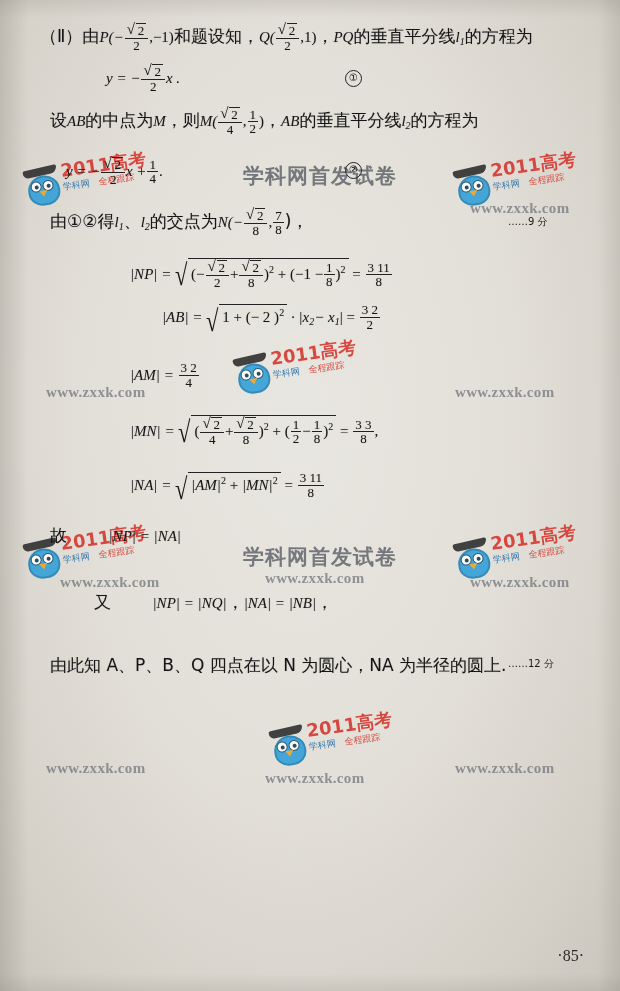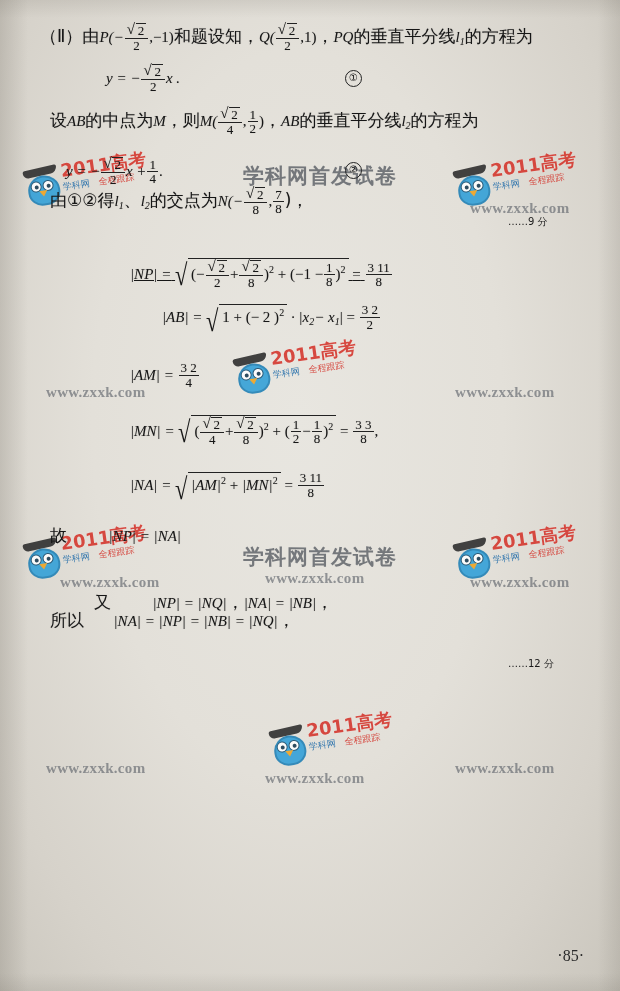--- a/index.html
+++ b/index.html
@@ -337,26 +337,26 @@
       <span class="cn">设</span><span class="it">AB</span><span class="cn">的中点为</span><span class="it">M</span><span class="cn">，则</span><span class="it">M(</span><span class="frac"><span class="num"><span class="rad"><span class="bar">2</span></span></span><span class="den">4</span></span><span>,</span><span class="frac"><span class="num">1</span><span class="den">2</span></span><span>)</span><span class="cn">，</span><span class="it">AB</span><span class="cn">的垂直平分线</span><span class="it">l</span><span class="sub">2</span><span class="cn">的方程为</span>
     </div>
 
     <div class="ln" style="left:66px; top:158px;">
       <span class="it">y = −</span><span class="frac"><span class="num"><span class="rad"><span class="bar">2</span></span></span><span class="den">2</span></span><span class="it">x +</span><span class="frac"><span class="num">1</span><span class="den">4</span></span><span>.</span>
     </div>
     <div class="ln" style="left:345px; top:160px;">
       <span class="circ">②</span>
     </div>
 
-    <div class="ln" style="left:50px; top:188px;">
+    <div class="ln" style="left:50px; top:209px;">
       <span class="cn">由①②得</span><span class="it">l</span><span class="sub">1</span><span class="cn">、</span><span class="it">l</span><span class="sub">2</span><span class="cn">的交点为</span><span class="it">N(−</span><span class="frac"><span class="num"><span class="rad"><span class="bar">2</span></span></span><span class="den">8</span></span><span>,</span><span class="frac"><span class="num">7</span><span class="den">8</span></span><span class="cn">)，</span>
     </div>
     <div class="score" style="left:508px; top:215px;">……9 分</div>
 
-    <div class="ln" style="left:130px; top:258px;text-decoration:underline;">
+    <div class="ln" style="left:130px; top:258px;">
       <span class="abs it">|NP| =</span>
       <span class="bigrad">
         <span class="bar">
           <span>(−</span><span class="frac"><span class="num"><span class="rad"><span class="bar">2</span></span></span><span class="den">2</span></span><span>+</span><span class="frac"><span class="num"><span class="rad"><span class="bar">2</span></span></span><span class="den">8</span></span><span>)<span class="sup">2</span> + (−1 −</span><span class="frac"><span class="num">1</span><span class="den">8</span></span><span>)<span class="sup">2</span></span>
         </span>
       </span>
       <span>=</span>
       <span class="frac"><span class="num">3 11</span><span class="den">8</span></span>
     </div>
 
@@ -400,23 +400,19 @@
       <span style="display:inline-block; width:34px;"></span>
       <span class="it abs">|NP| = |NA|</span>
     </div>
 
     <div class="ln" style="left:50px; top:592px;margin-left:44px;">
       <span class="cn">又</span>
       <span style="display:inline-block; width:34px;"></span>
       <span class="it abs">|NP| = |NQ|</span><span class="cn">，</span><span class="it abs">|NA| = |NB|</span><span class="cn">，</span>
     </div>
 
-    <div class="ln" style="left:50px; top:610px;">
-      <span class="cn">所以</span>
-      <span style="display:inline-block; width:22px;"></span>
-      <span class="it abs">|NA| = |NP| = |NB| = |NQ|</span><span class="cn">，</span>
-    </div>
-
+
+    <div class="ln cn" style="left:50px; top:655px;">由此知 A、P、B、Q 四点在以 N 为圆心，NA 为半径的圆上.</div>
     <div class="score" style="left:508px; top:657px;">……12 分</div>
 
     <div class="pageno">·85·</div>
   </div>
 </div>
 
 </body></html>

